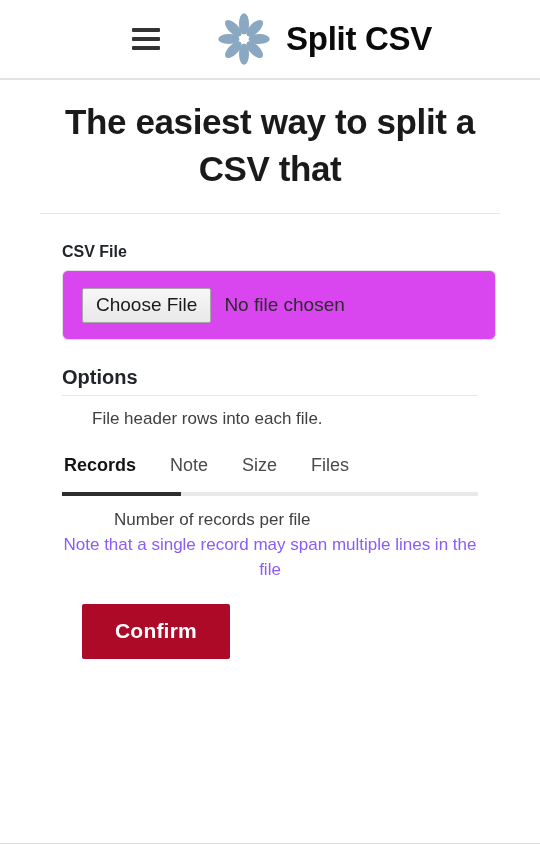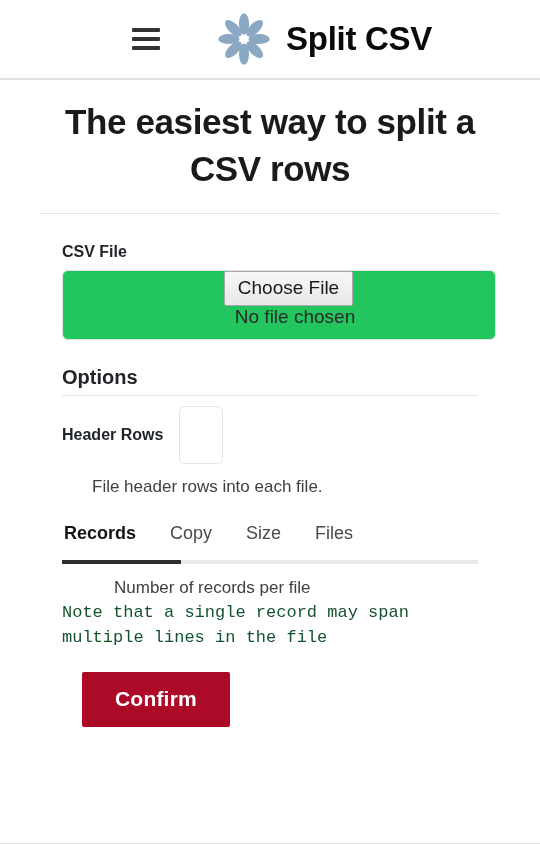--- a/index.html
+++ b/index.html
@@ -99,26 +99,25 @@
     margin: 29px 0 9px 0;
     display: block;
     font-family: "Liberation Sans", sans-serif;
   }
 
   .file-input {
     width: 434px;
     height: 70px;
     border: 1px solid #e4e4e4;
     border-radius: 6px;
-    background: #22c55e;
+    background: #d946ef;
     display: flex;
     align-items: center;
     padding-left: 19px;
     cursor: pointer;
-    flex-direction: column;
   }
   .choose-file-btn {
     font-family: "Liberation Sans", sans-serif;
     font-size: 19px;
     color: #1a1a1a;
     background: linear-gradient(180deg, #f7f7f7 0%, #e8e8e8 100%);
     border: 1px solid #a8a8a8;
     border-radius: 2px;
     padding: 4px 13px 5px 13px;
     line-height: 24px;
@@ -247,23 +246,24 @@
   }
   .limit-help {
     font-size: 17px;
     color: #404040;
     margin: 14px 0 0 52px;
     font-family: "Liberation Sans", sans-serif;
   }
   .note-text {
     font-size: 17px;
     line-height: 25px;
-    color: #14532d;
+    color: #8b5cf6;
     margin: 2px 0 0 0;
-    font-family: Liberation Mono, monospace;
+    font-family: Liberation Sans, sans-serif;
+    text-align: center;
   }
 
   
   .confirm-wrap {
     margin-top: 22px;
     padding-left: 20px;
   }
   .confirm-btn {
     display: inline-block;
     background: #ad0a28;
@@ -328,44 +328,40 @@
                   <ellipse cx="0" cy="-27" rx="9" ry="19"></ellipse>
                 </g>
             </g>
           </g>
         </svg>
       </span>
       <span class="brand-title">Split CSV</span>
     </div>
   </div>
 
-  <h1 class="page-heading">The easiest way to split a CSV rows</h1>
+  <h1 class="page-heading">The easiest way to split a CSV that</h1>
   <hr class="heading-rule">
 
   <div class="form-wrap">
 
     <label class="field-label">CSV File</label>
     <div class="file-input">
       <span class="choose-file-btn">Choose File</span>
       <span class="no-file-text">No file chosen</span>
     </div>
 
     <div class="section-title">Options</div>
     <hr class="section-rule">
 
-    <div class="inline-row">
-      <span class="inline-label">Header Rows</span>
-      <input class="num-box" type="text" value="" style="">
-    </div>
     <div class="help-text">File header rows into each file.</div>
 
     <div class="tabs">
       <div class="tab-list">
         <div class="tab active">Records</div>
-        <div class="tab">Copy</div>
+        <div class="tab">Note</div>
         <div class="tab">Size</div>
         <div class="tab">Files</div>
       </div>
       <div class="tab-underline-track">
         <div class="tab-underline-active"></div>
       </div>
     </div>
 
     <div class="limit-help">Number of records per file</div>
     <div class="note-text">Note that a single record may span multiple lines in the file</div>

